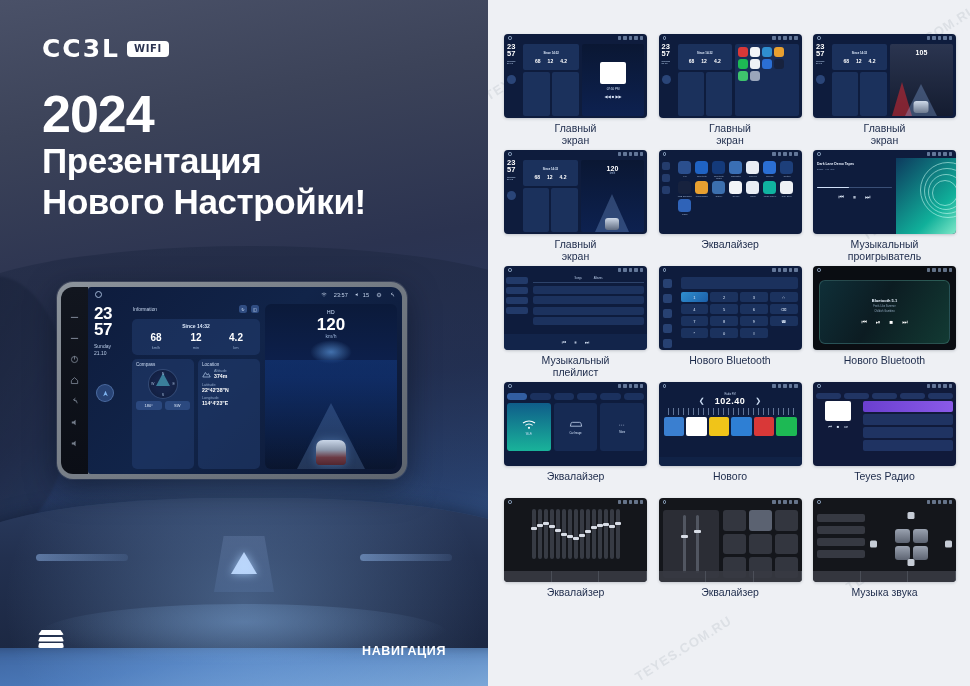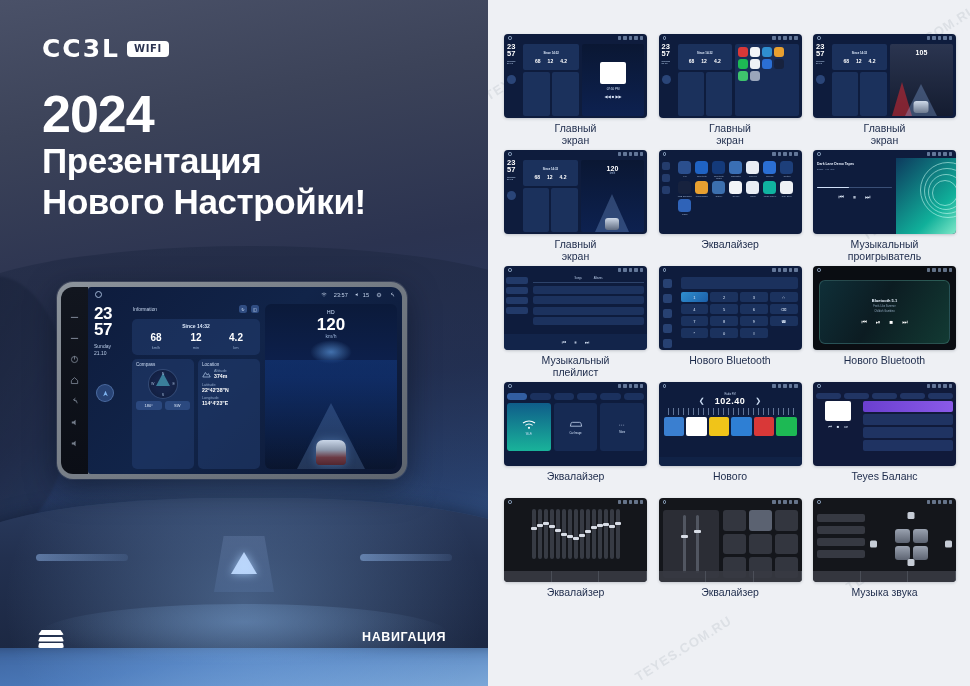--- a/index.html
+++ b/index.html
@@ -204,21 +204,21 @@
     display:flex; flex-direction:column; gap:1.5px;
   }
   .footer-icon i{
     display:block; width:26px; height:5px; background:#fff; border-radius:2px;
     transform:skewX(0deg);
   }
   .footer-icon i:nth-child(1){ clip-path:polygon(14% 0,86% 0,100% 100%,0 100%); }
   .footer-icon i:nth-child(2){ clip-path:polygon(8% 0,92% 0,100% 100%,0 100%); }
   .footer-icon i:nth-child(3){ clip-path:polygon(4% 0,96% 0,100% 100%,0 100%); }
   .footer-label{
-    position:absolute; right:42px; bottom:42px; color:#fff; font-size:12.5px;
+    position:absolute; right:42px; bottom:28px; color:#fff; font-size:12.5px;
     font-weight:bold; letter-spacing:.6px; z-index:6;
   }
 
   
   .right-panel{
     width:482px; height:686px; background:#eef0f4; position:relative; overflow:hidden;
     padding:34px 14px 10px 16px;
   }
   .wm{
     position:absolute; color:rgba(150,158,172,.20); font-size:13px; font-weight:bold;
@@ -1080,21 +1080,21 @@
               <div class="ty-list">
                 <div class="ty-row act"></div>
                 <div class="ty-row"></div>
                 <div class="ty-row"></div>
                 <div class="ty-row"></div>
               </div>
             </div>
           </div>
             </div>
         </div>
-        <div class="cap">Teyes Баланс</div>
+        <div class="cap">Teyes Радио</div>
       </div>
     </div>
 
     <div class="grow">
       <div class="cell">
         <div class="thumb" style="background:#14161b">
           <div class="t-status">
               <span class="dot"></span>
               <span class="gr"></span>
               <span class="ic"></span>

